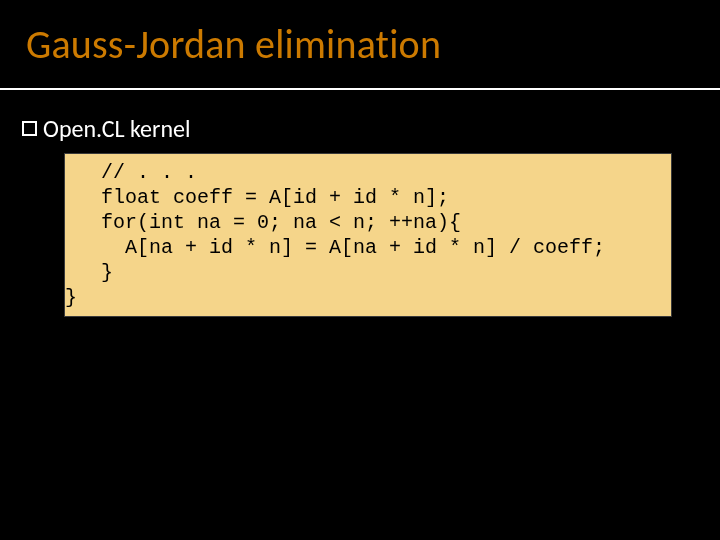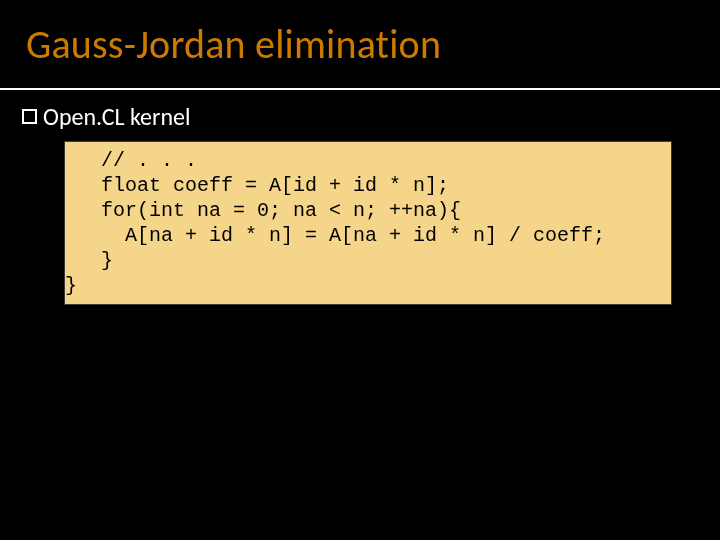--- a/index.html
+++ b/index.html
@@ -23,20 +23,21 @@
     border-bottom: 2px solid #fff;
   }
   .title-band h1 {
     font-weight: 400;
     font-size: 40px;
     color: #cc7a00;
     letter-spacing: 0.2px;
   }
   .body-area {
     padding: 12px 22px 22px 22px;
+    margin-top: 12px;
   }
   .bullet-line {
     display: flex;
     align-items: center;
     gap: 6px;
     margin-bottom: 10px;
   }
   .bullet-marker {
     width: 15px;
     height: 15px;

